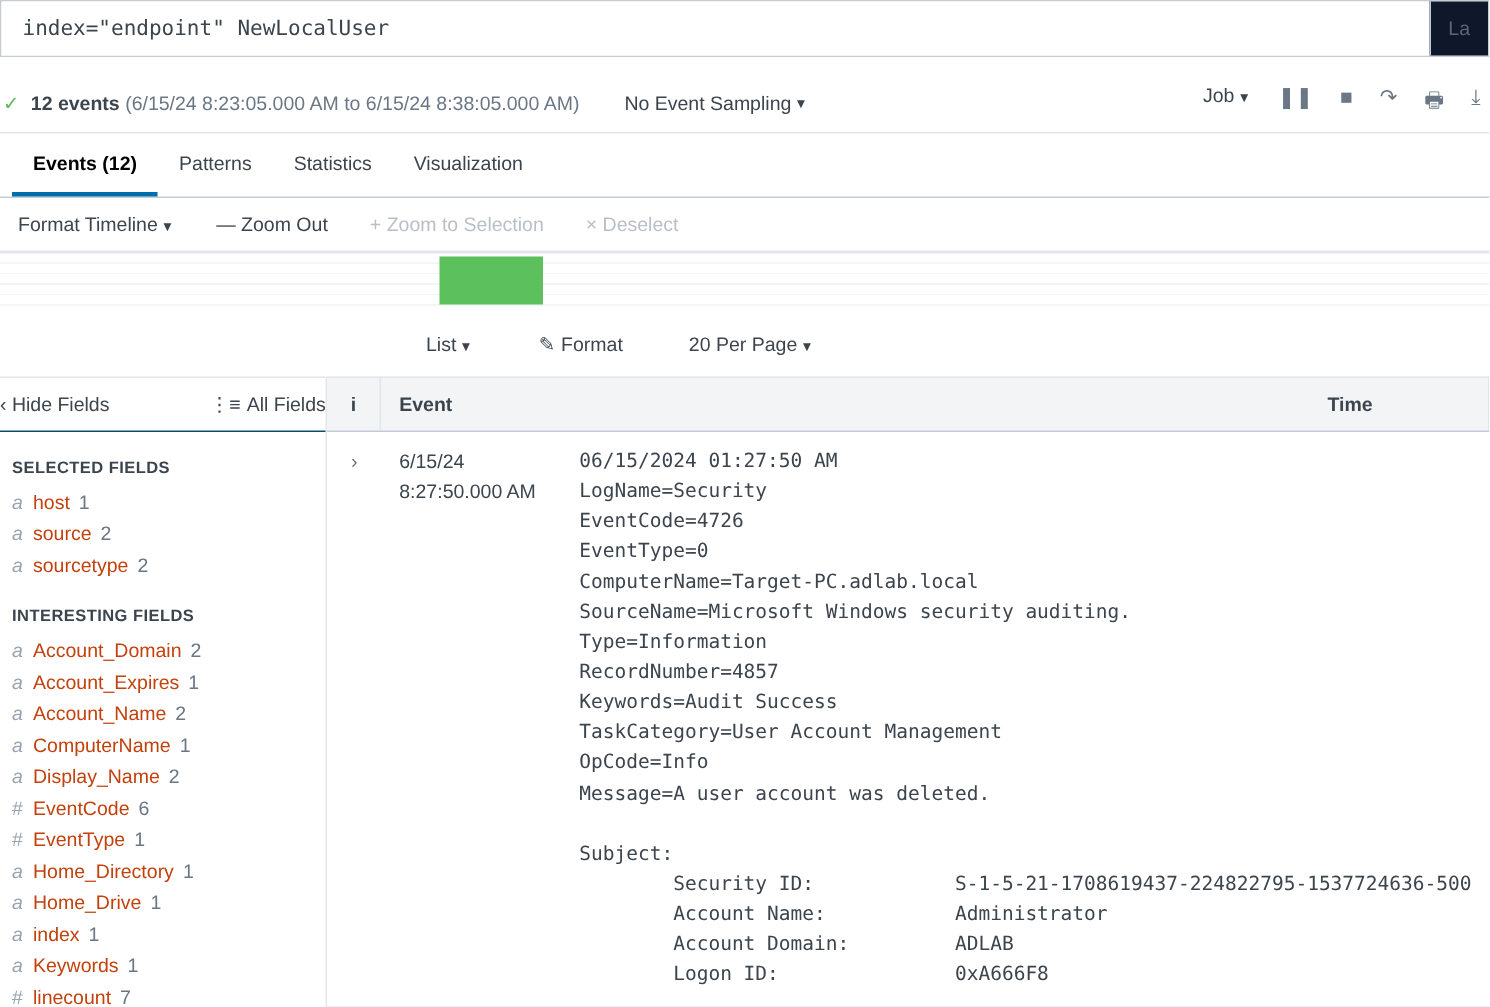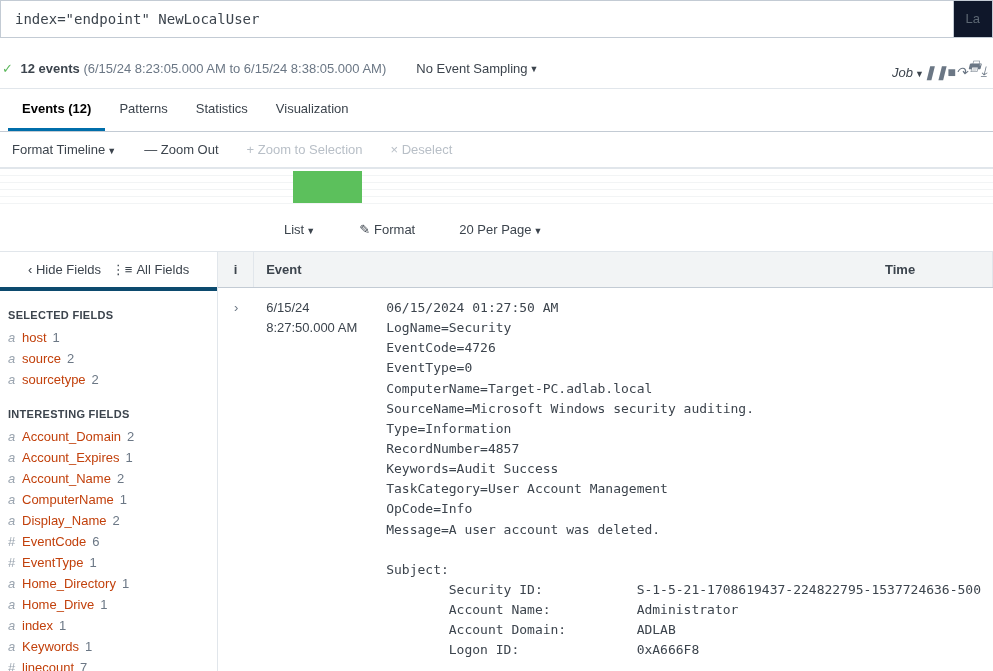--- a/index.html
+++ b/index.html
@@ -9,21 +9,21 @@
     .search-input { flex: 1; padding: 10px 14px; border: none; font-family: monospace; font-size: 14px; color: #3c444d; background: #fff; }
     .search-side-btn { border-left: 1px solid #c3cbd4; padding: 10px 12px; background: #0f172a; cursor: pointer; color: #5c6773; }
     
     .results-header { display: flex; align-items: center; padding: 8px 0; border-bottom: 1px solid #e1e6eb; margin-bottom: 0; }
     .events-summary { flex: 0 0 auto; padding-left: 2px; }
     .check-icon { color: #5cb85c; margin-right: 4px; }
     .events-count { font-weight: bold; color: #3c444d; }
     .events-range { color: #6b7785; }
     .sampling { margin-left: 30px; color: #3c444d; cursor: pointer; }
     .caret { font-size: 9px; margin-left: 2px; vertical-align: middle; }
-    .job-actions { margin-left: auto; display: flex; align-items: flex-end; padding-right: 6px; font-style: italic; }
+    .job-actions { margin-left: auto; display: flex; align-items: flex-start; gap: 18px; padding-right: 6px; }
     .job-btn { color: #3c444d; cursor: pointer; }
     .action-icon { color: #6b7785; cursor: pointer; font-size: 14px; }
     
     .tabs { display: flex; border-bottom: 1px solid #c3cbd4; padding: 0 8px; }
     .tab { padding: 12px 14px; color: #3c444d; cursor: pointer; border-bottom: 3px solid transparent; }
     .tab.active { font-weight: bold; border-bottom-color: #006eaa; color: #000; }
     
     .timeline-bar { display: flex; align-items: flex-start; padding: 10px 12px; gap: 28px; border-bottom: 1px solid #e1e6eb; }
     .tl-item { color: #3c444d; cursor: pointer; }
     .tl-item.disabled { color: #b8bfc7; cursor: default; }
@@ -31,21 +31,21 @@
     .timeline-viz { position: relative; height: 40px; border-top: 1px solid #e1e6eb; background: repeating-linear-gradient(to bottom, #fff 0, #fff 6px, #f2f4f5 6px, #f2f4f5 7px); }
     .timeline-bar-fill { position: absolute; top: 2px; height: 32px; background: #5cc05c; }
     
     .list-controls { display: flex; align-items: center; padding: 14px 0 14px 284px; gap: 44px; }
     .lc-item { color: #3c444d; cursor: pointer; }
     .pencil { margin-right: 4px; }
     
     .main-area { display: flex; }
     
     .sidebar { width: 266px; border-right: 1px solid #e1e6eb; padding: 0 0 10px 0; }
-    .sidebar-top { display: flex; align-items: center; justify-content: space-between; padding: 10px 28px; border-bottom: 4px solid #0c4a6e; border-top: 1px solid #e1e6eb; }
+    .sidebar-top { display: flex; align-items: center; justify-content: space-between; padding: 10px 0; border-bottom: 1px solid #0c4a6e; border-top: 1px solid #e1e6eb; }
     .hide-fields { color: #3c444d; cursor: pointer; }
     .all-fields { color: #3c444d; cursor: pointer; }
     .menu-icon { margin-right: 4px; }
     
     .field-section-title { font-size: 11px; font-weight: bold; color: #3c444d; padding: 18px 12px 6px 8px; letter-spacing: 0.3px; }
     .field-row { display: flex; align-items: baseline; padding: 3px 12px 3px 8px; cursor: pointer; }
     .field-type { font-style: italic; color: #9aa4af; width: 14px; }
     .field-type.hash { font-style: normal; }
     .field-name { color: #c2410c; margin-right: 6px; }
     .field-count { color: #6b7785; }

